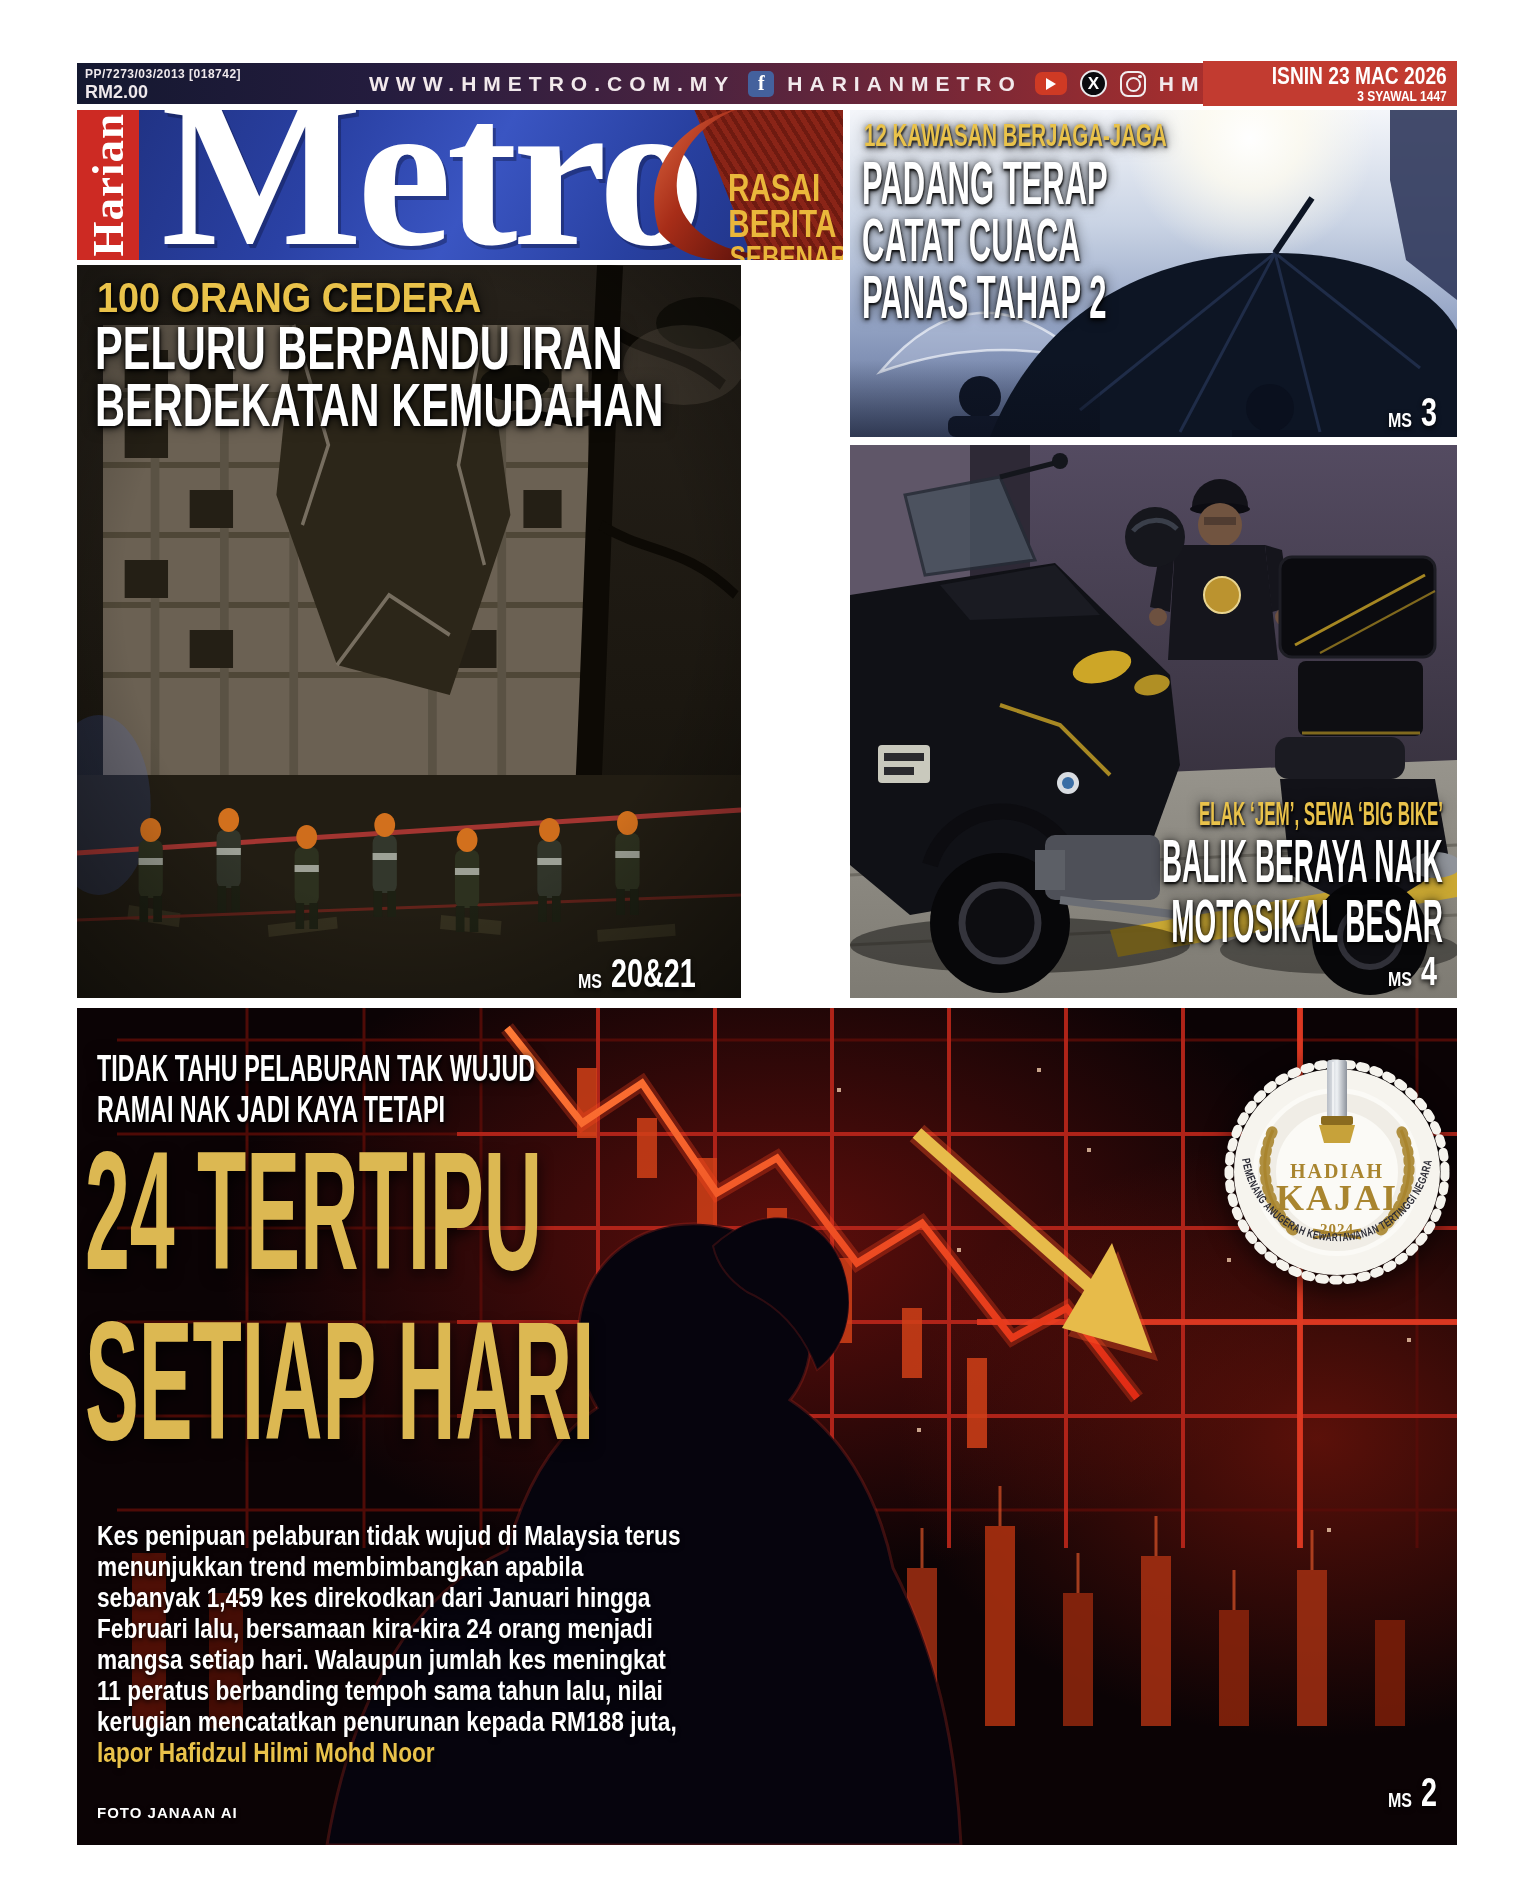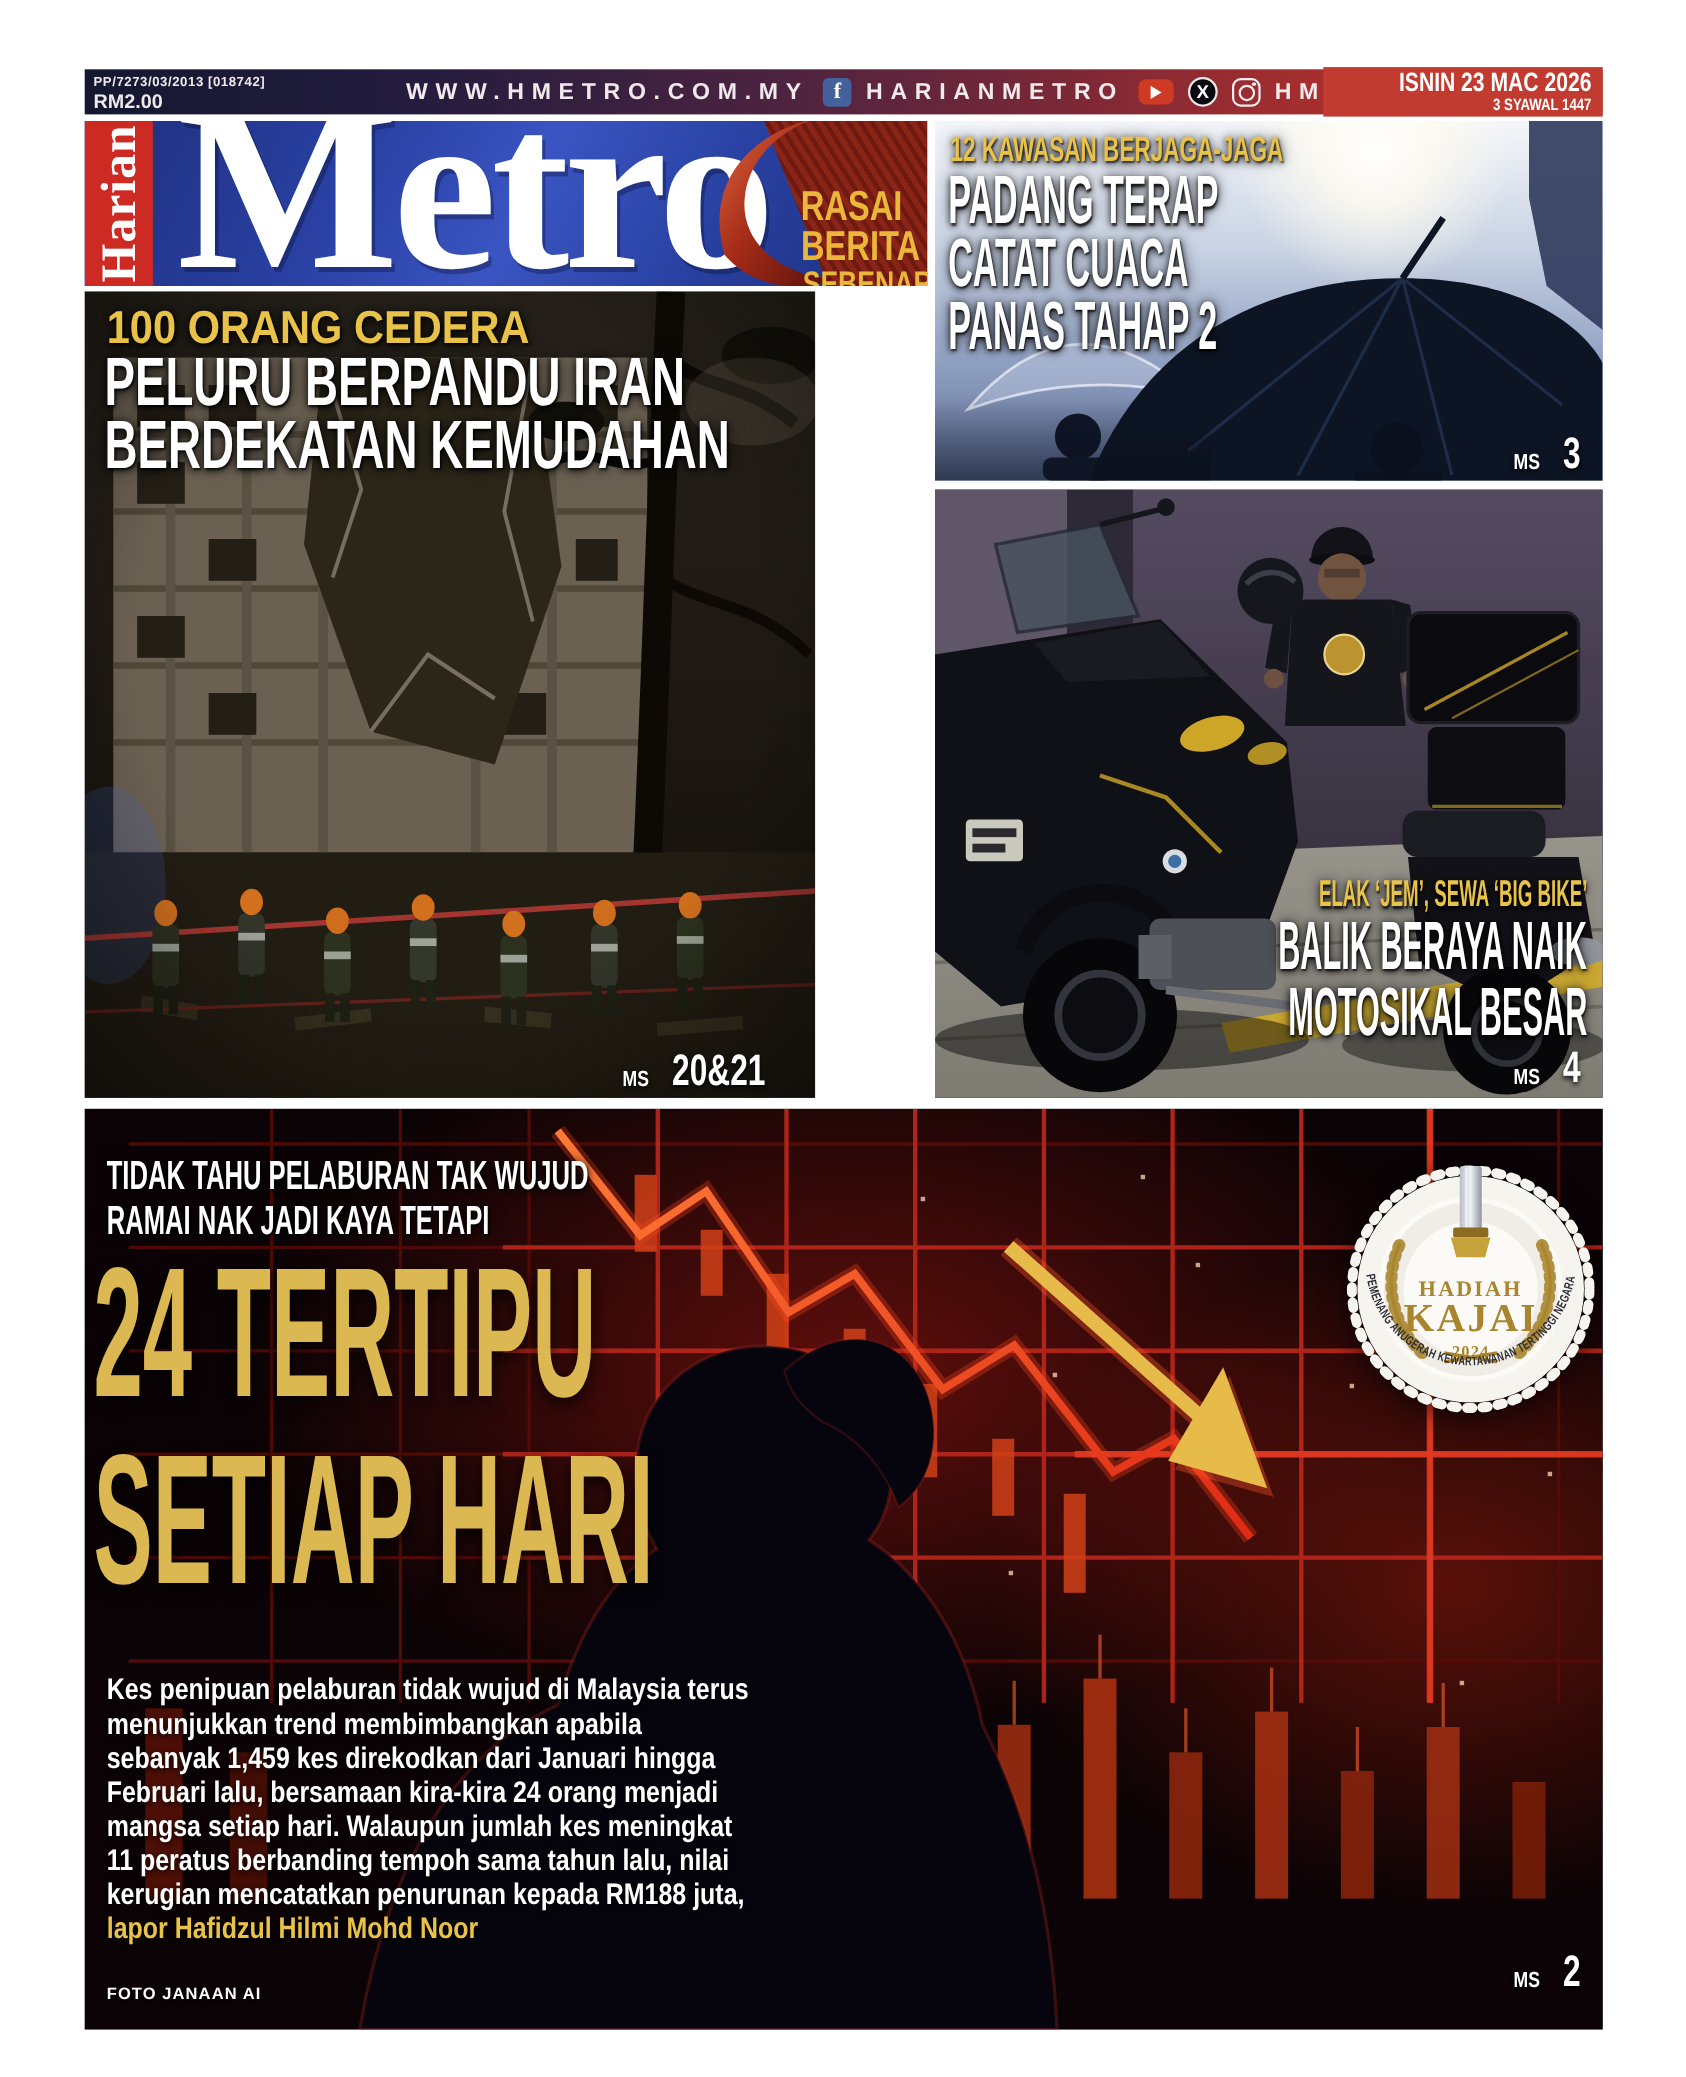--- a/index.html
+++ b/index.html
@@ -62,21 +62,21 @@
   .scam-kicker{position:absolute;left:20px;top:40px;color:#fff;font-weight:bold;font-size:37px;line-height:41px;}
   .scam-kicker .cond{transform:scaleX(.63);}
   .scam-hl{position:absolute;left:8px;top:118px;color:#dcb852;font-weight:bold;}
   .scam-hl div{height:170px;line-height:170px;font-size:168px;}
   .scam-hl .cond{transform:scaleX(.48);}
   .scam-body{position:absolute;left:20px;top:486px;width:700px;transform:scaleX(.84);transform-origin:0 0;
     color:#fff;font-weight:bold;font-size:27px;line-height:31px;text-shadow:0 2px 6px rgba(0,0,0,.9);}
   .scam-body .y{color:#e9c24a;}
   .credit{position:absolute;left:20px;bottom:24px;color:#fff;font-weight:bold;font-size:15px;letter-spacing:1px;text-shadow:0 1px 4px #000;}
   
-  .msref{position:absolute;color:#fff;font-weight:bold;display:flex;align-items:flex-end;gap:21px;text-shadow:0 2px 6px rgba(0,0,0,.9);}
+  .msref{position:absolute;color:#fff;font-weight:bold;display:flex;align-items:flex-end;gap:9px;text-shadow:0 2px 6px rgba(0,0,0,.9);}
   .msref .ms{font-size:20px;line-height:18px;display:inline-block;transform:scaleX(.8);transform-origin:100% 100%;}
   .msref .num{font-size:40px;line-height:33px;display:inline-block;transform:scaleX(.72);transform-origin:0 100%;}
   
   .badge{position:absolute;left:1140px;top:44px;width:240px;height:240px;filter:drop-shadow(0 5px 12px rgba(0,0,0,.65));}
 </style>
 </head>
 <body>
 
 <div class="page">
 

